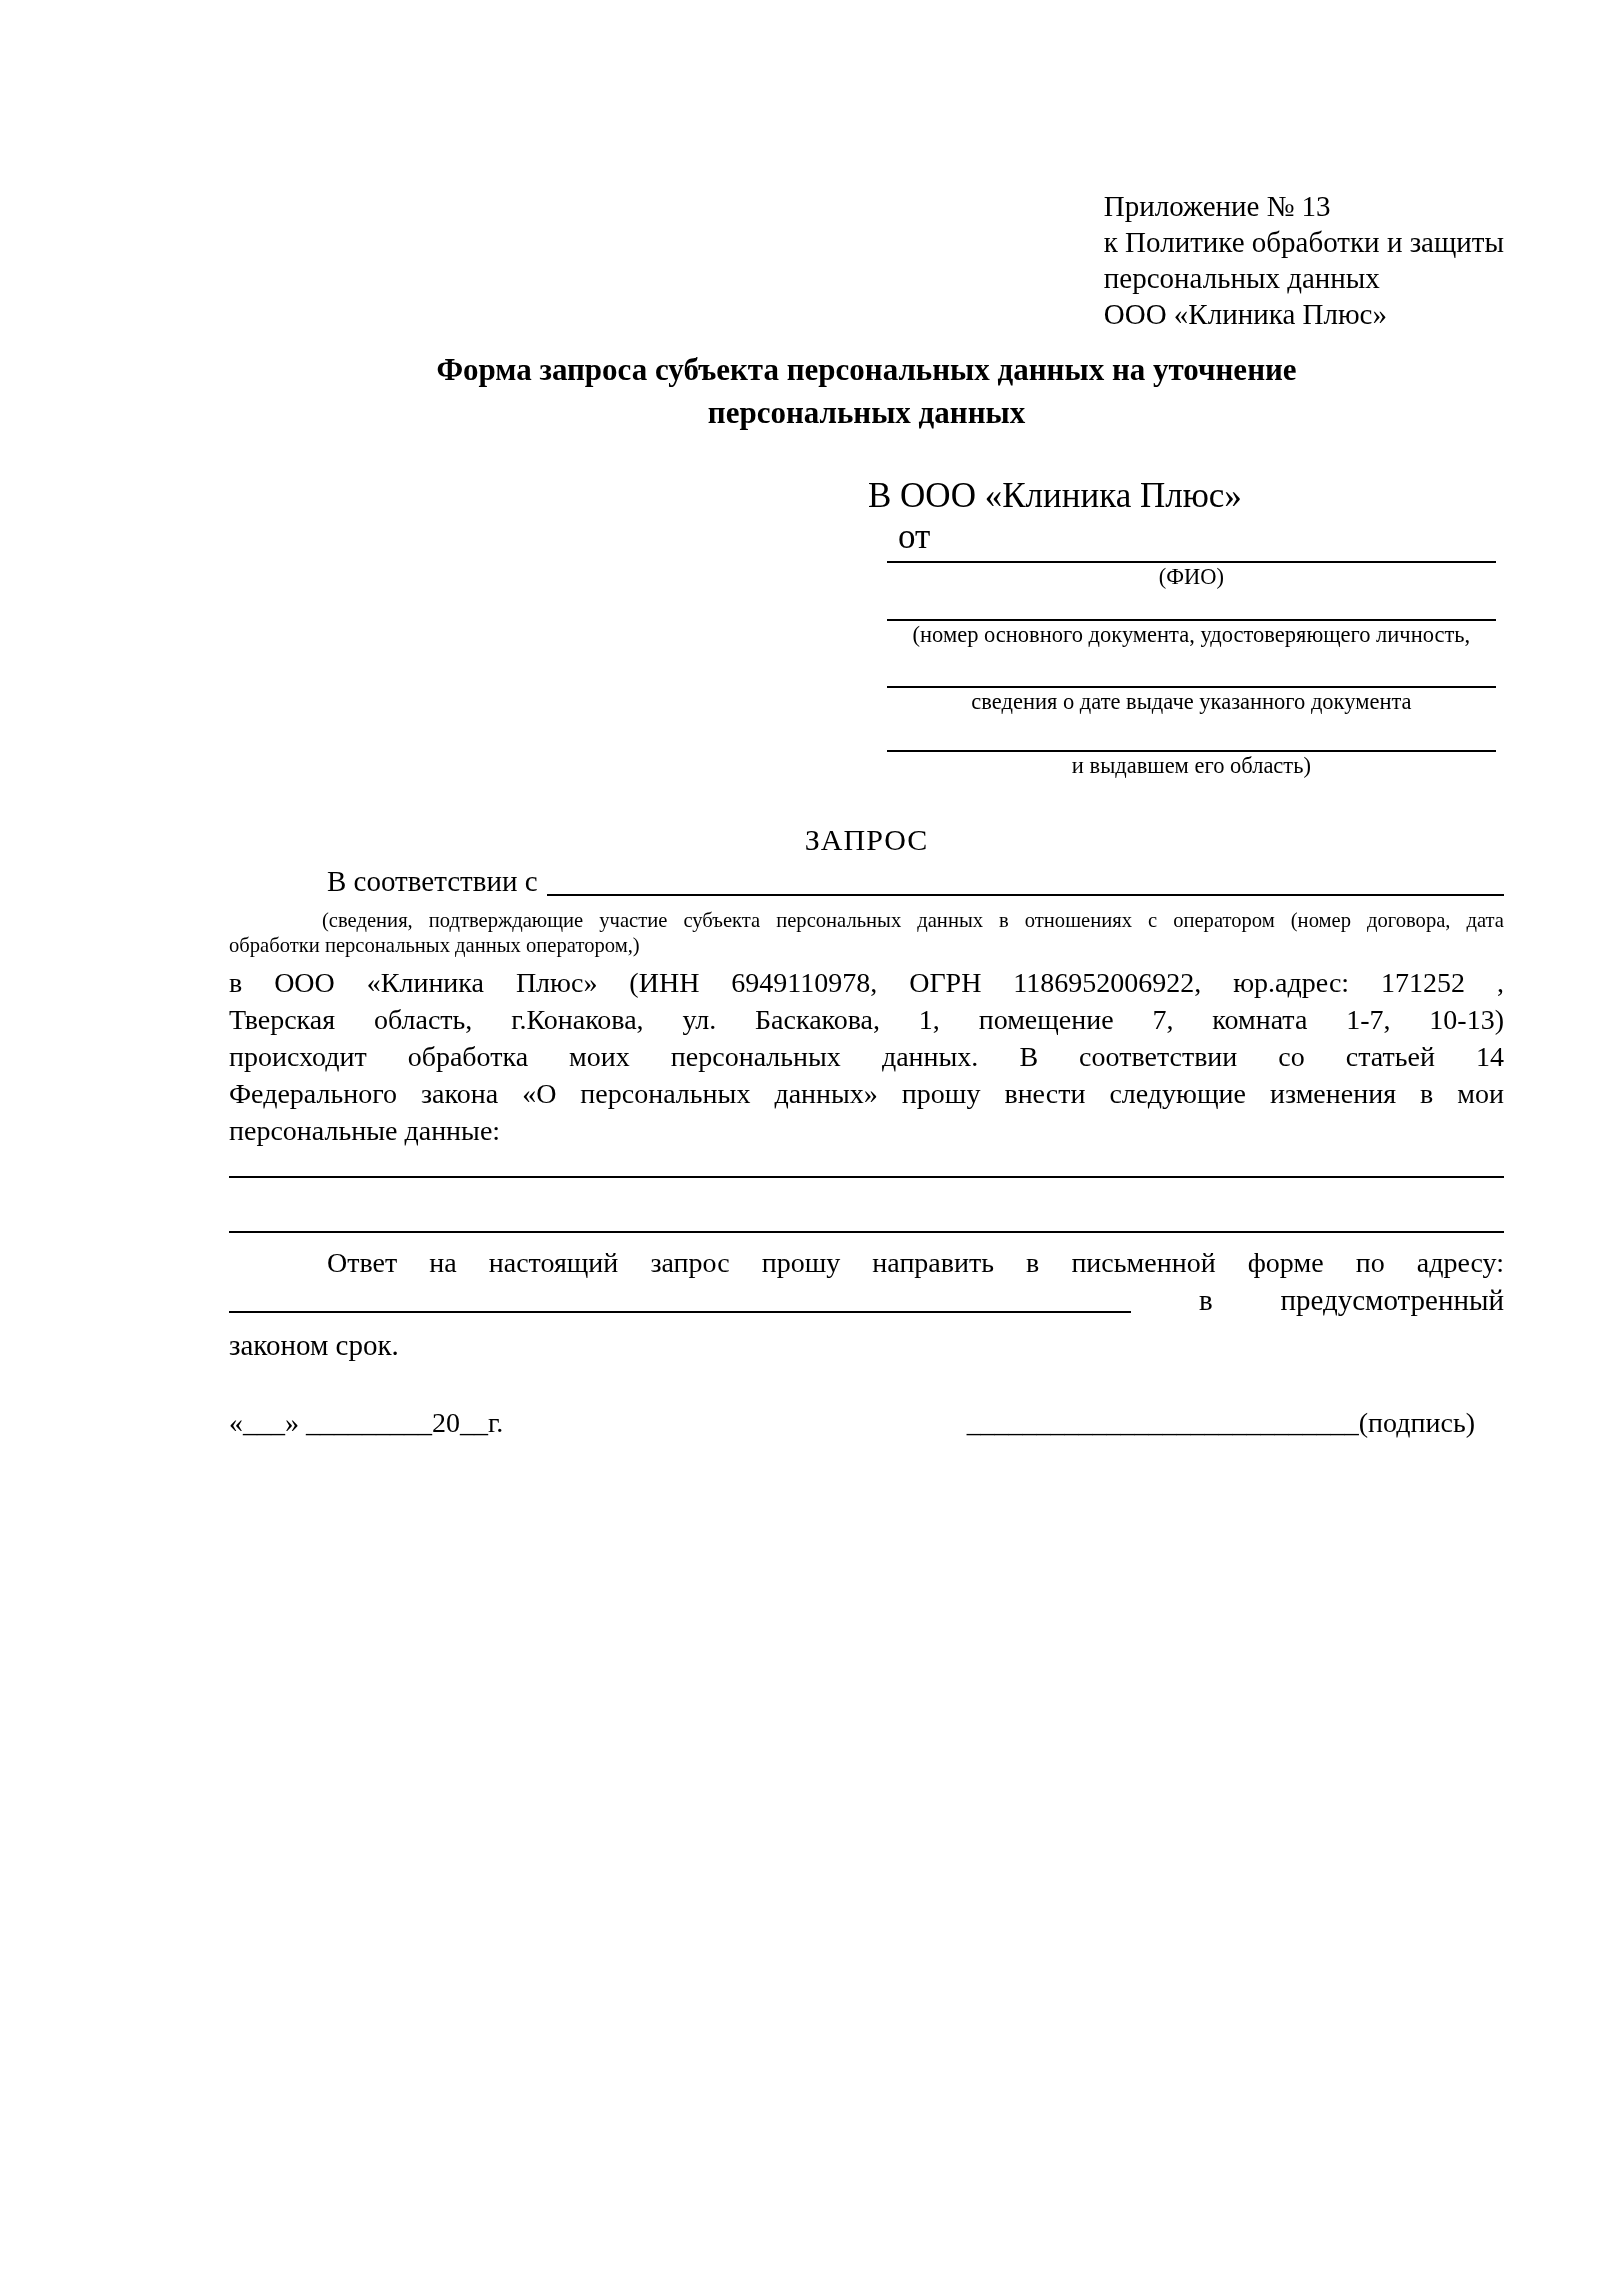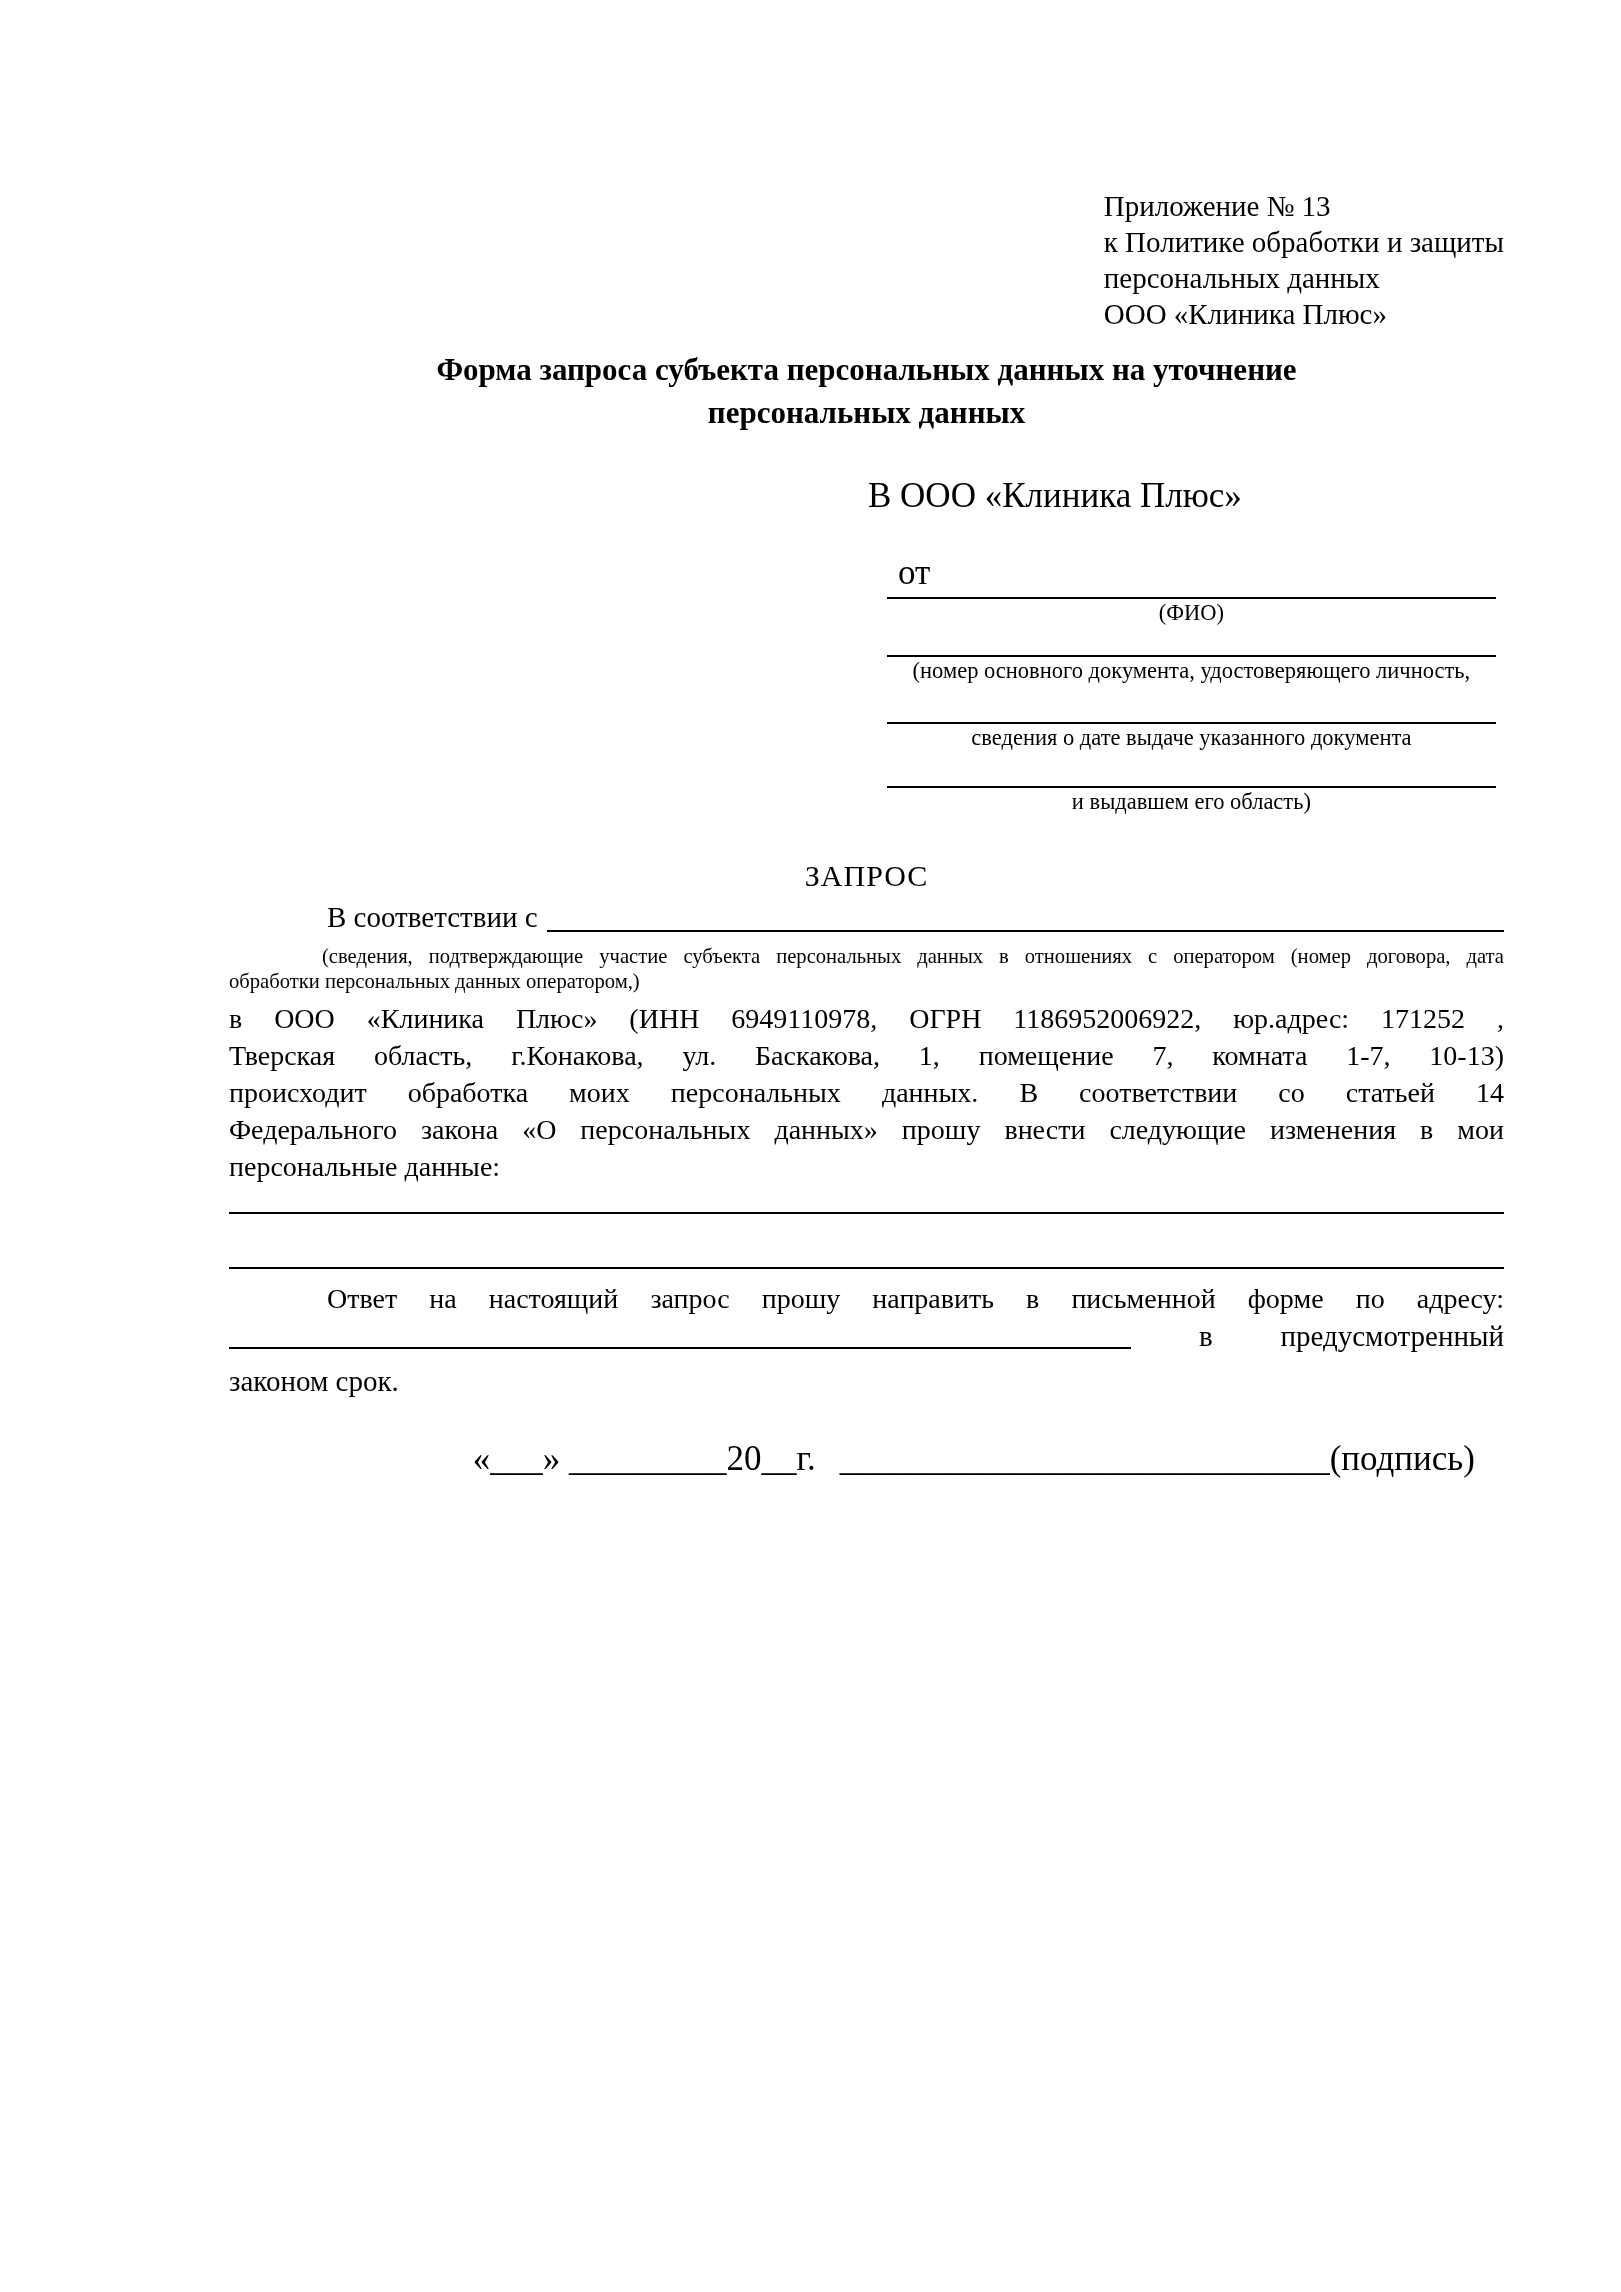--- a/index.html
+++ b/index.html
@@ -37,21 +37,20 @@
   
   .recipient {
     margin-top: 40px;
     margin-left: 639px;
     font-size: 35px;
     line-height: 43px;
   }
   .recipient .from {
     margin-left: 30px;
     line-height: 39px;
-    margin-top: 36px;
   }
   .uline {
     height: 0;
     border-bottom: 2.9px solid #000;
     margin-left: 18.6px;
     margin-right: 7.8px;
   }
   .u1 { margin-top: 4.9px; }
   .u2 { margin-top: 29px; }
   .u3 { margin-top: 37px; }
@@ -133,23 +132,23 @@
     margin-bottom: 5.9px;
   }
   .answer3 {
     margin-top: 7.8px;
     font-size: 29px;
     line-height: 36px;
   }
   
   .daterow {
     display: flex;
-    justify-content: flex-end;
+    justify-content: space-between;
     margin-top: 41px;
-    font-size: 35px;
+    font-size: 28px;
     line-height: 37px;
     gap: 24px;
   }
   .daterow .sig { margin-right: 29px; white-space: nowrap; }
 </style>
 </head>
 <body>
 
 <div class="page">
 

